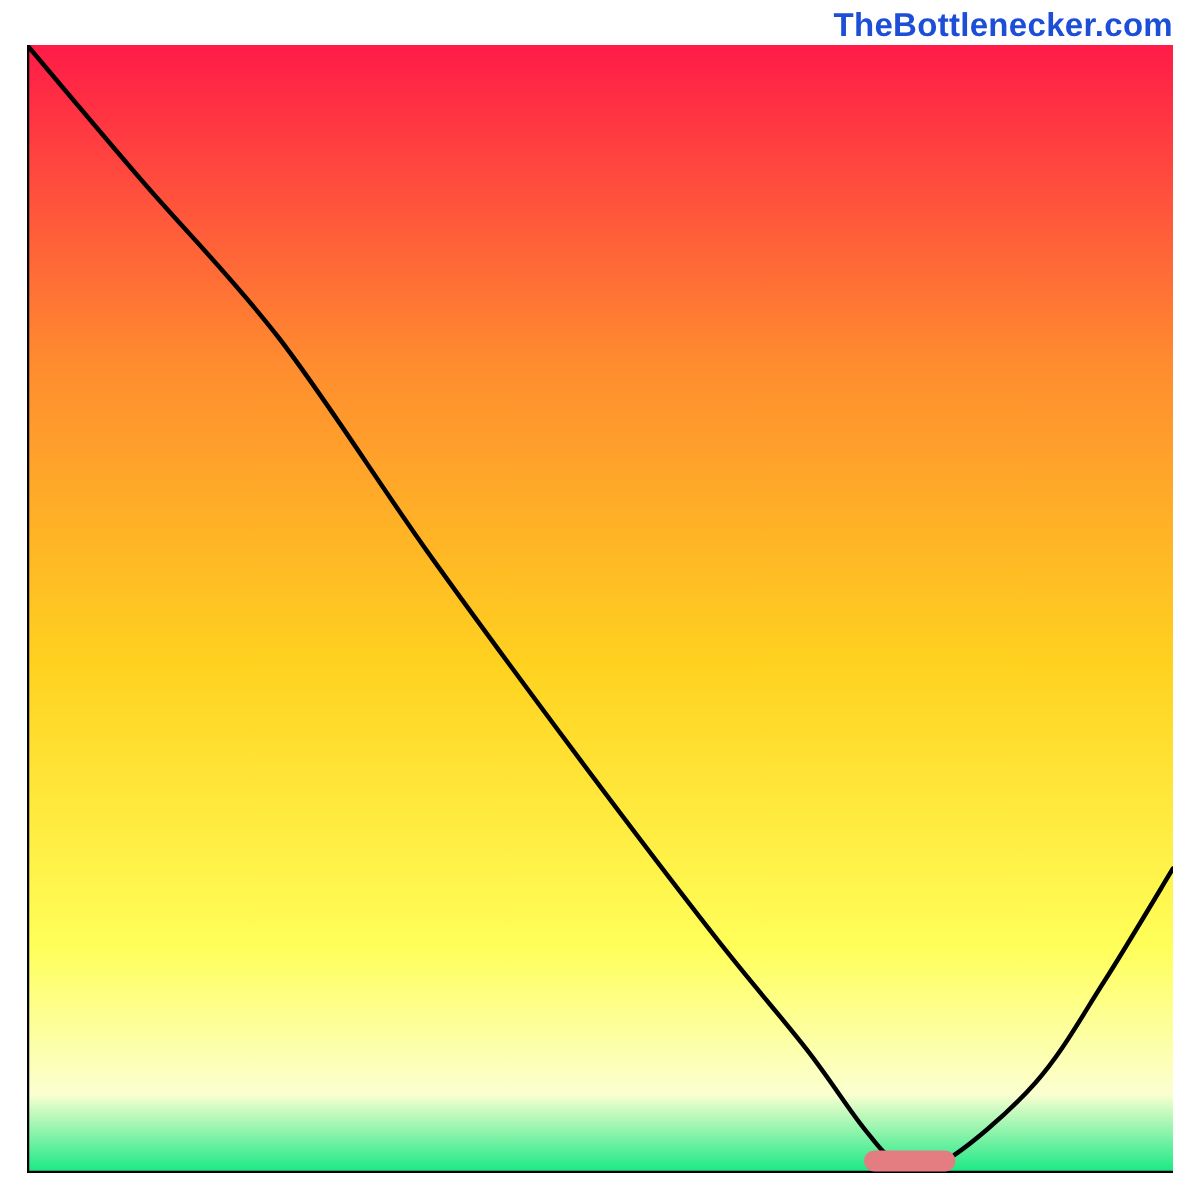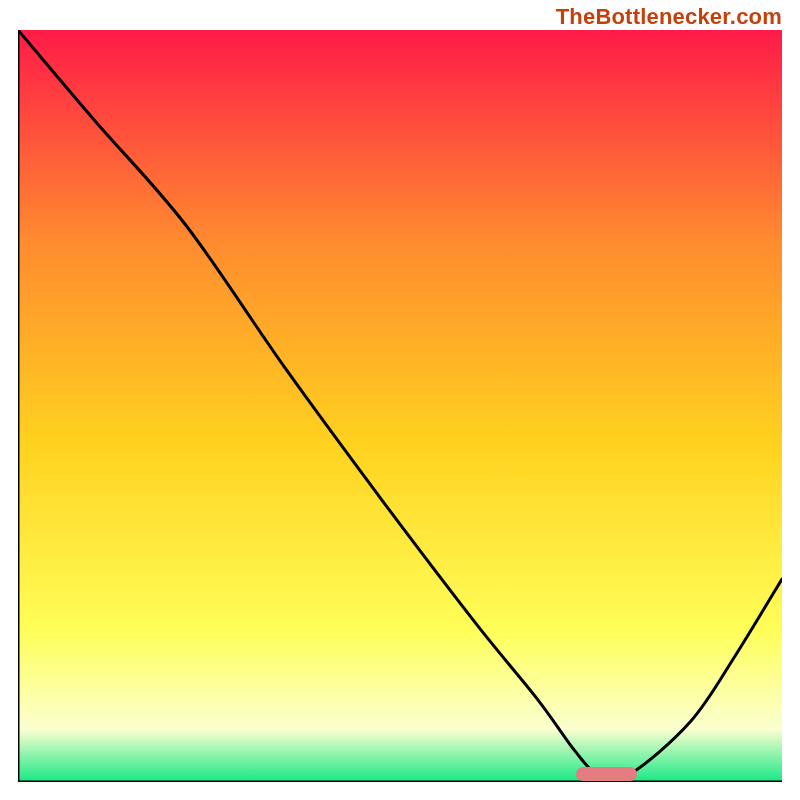--- a/index.html
+++ b/index.html
@@ -15,21 +15,21 @@
     position: relative;
     width: 800px;
     height: 800px;
   }
   .watermark {
     position: absolute;
     top: 4px;
     right: 18px;
     font-size: 22px;
     font-weight: 600;
-    color: #c2410c;
+    color: #1d4ed8;
     letter-spacing: 0.2px;
     user-select: none;
   }
   .plot-wrap {
     position: absolute;
     left: 18px;
     top: 30px;
     width: 764px;
     height: 752px;
   }

